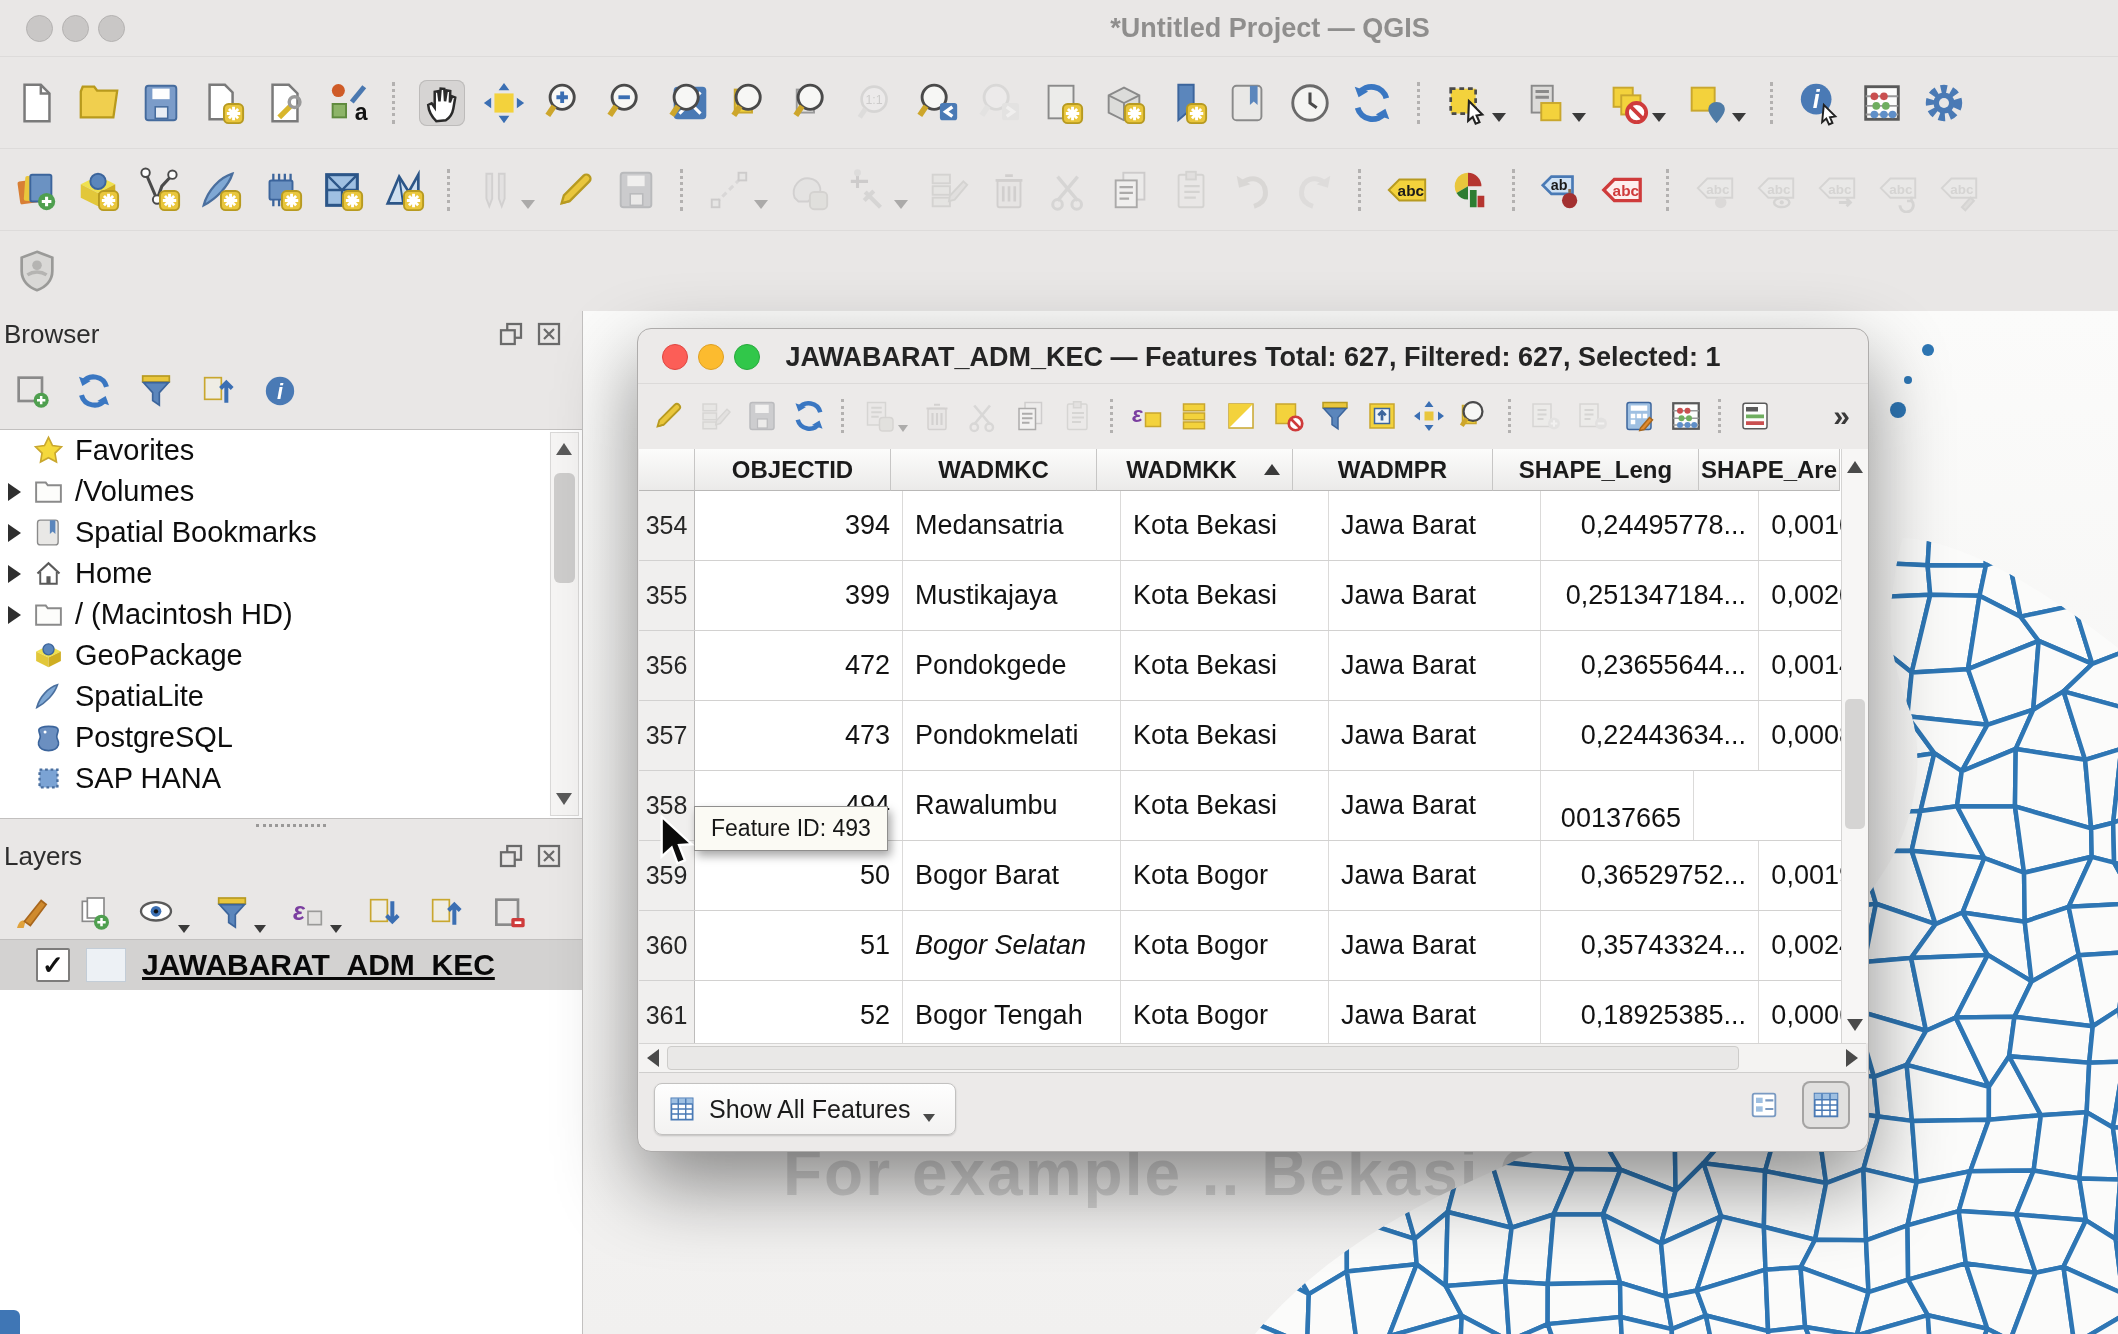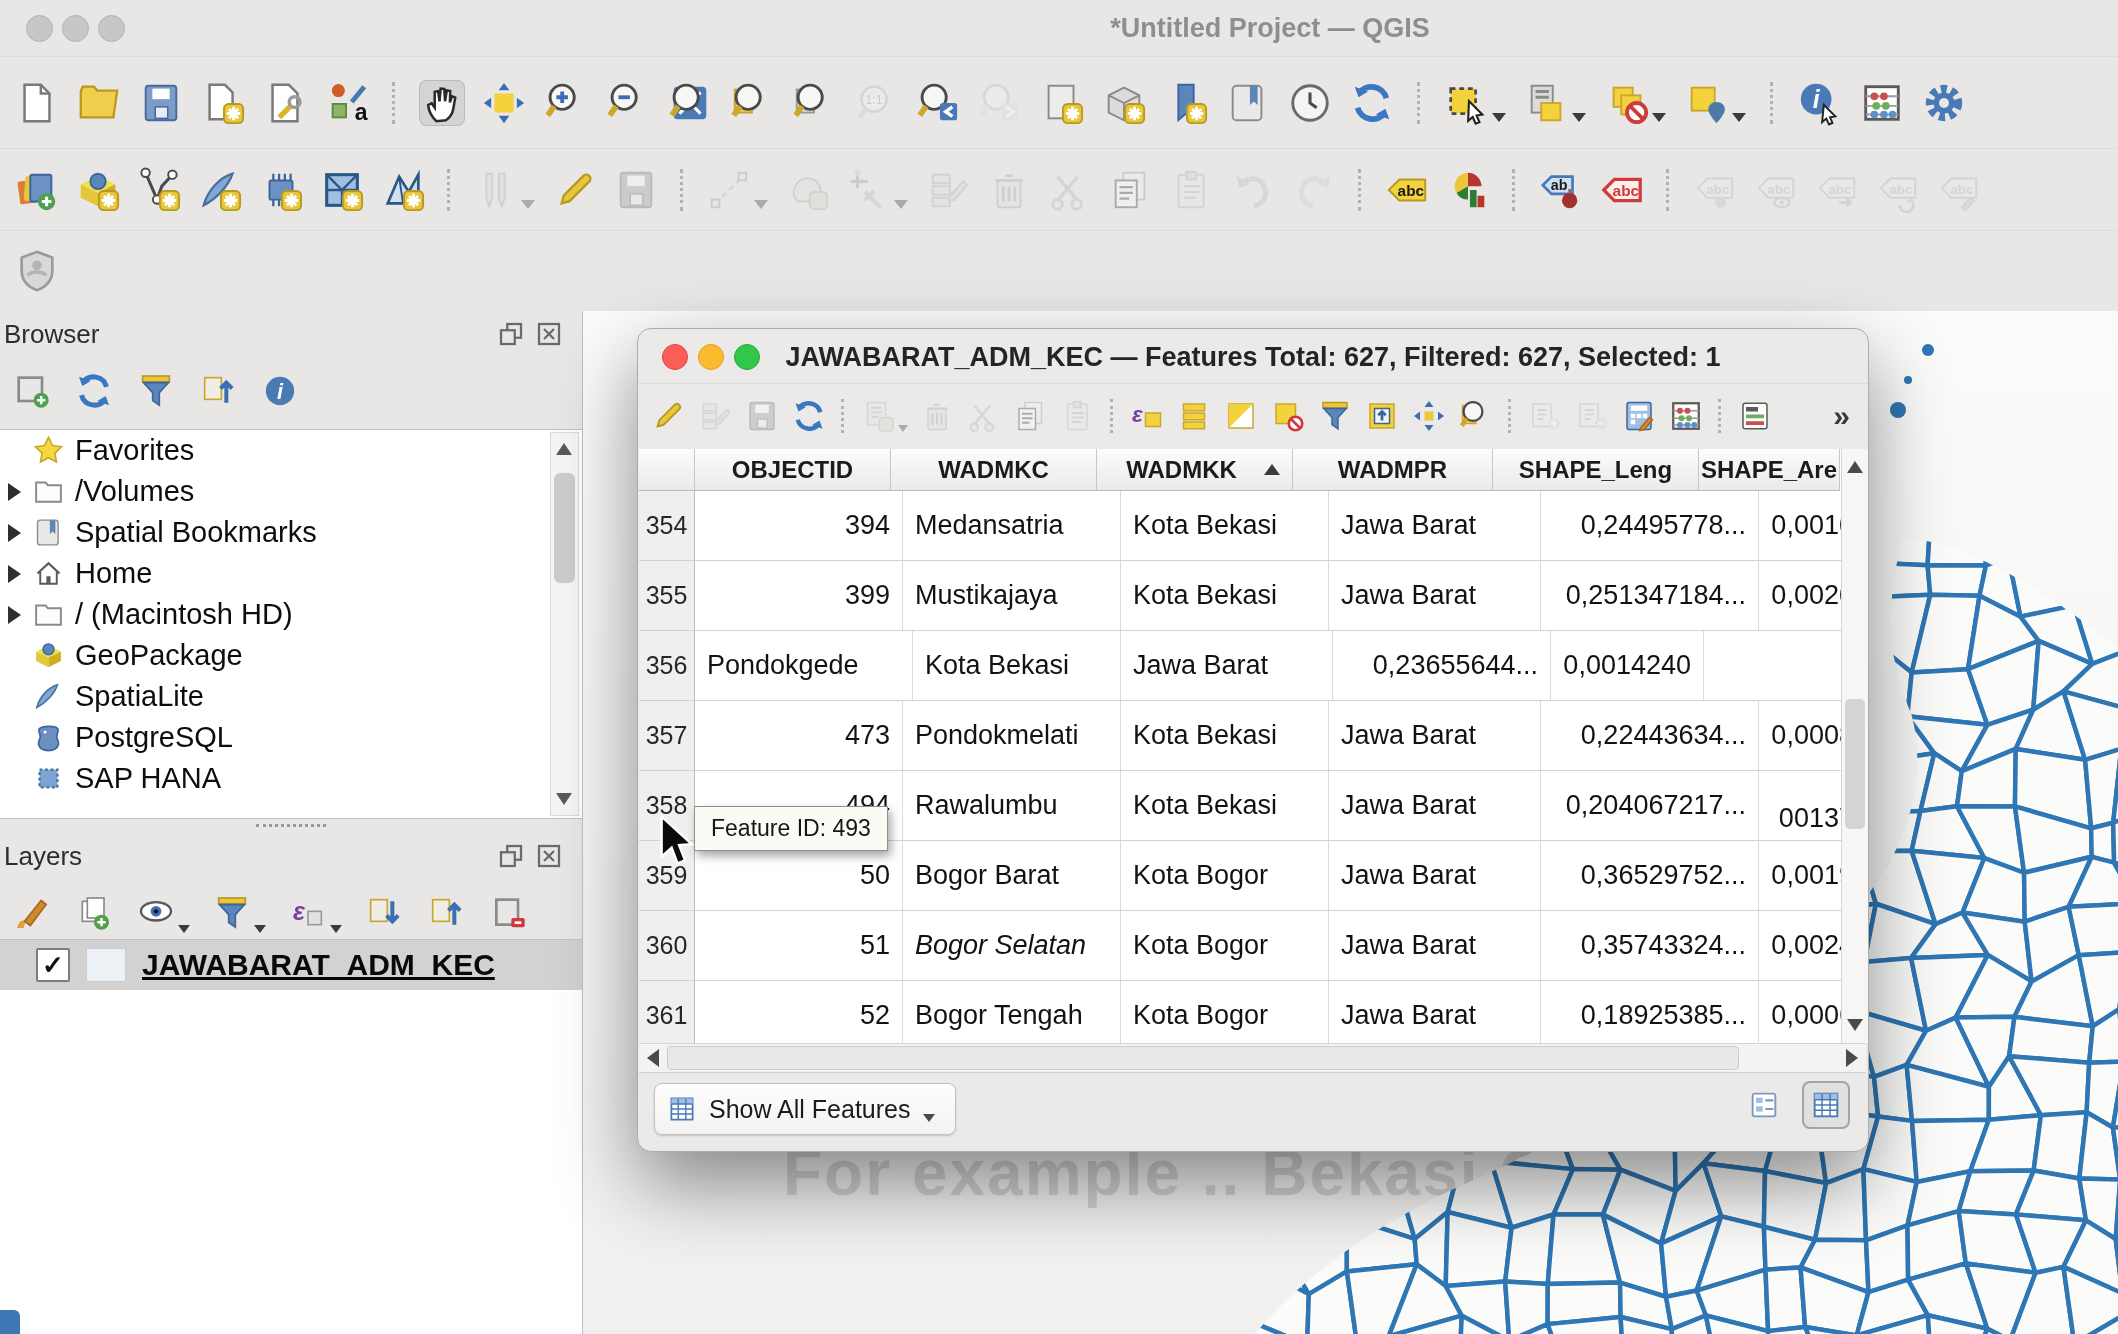--- a/index.html
+++ b/index.html
@@ -1409,20 +1409,21 @@
             <div class="c rn" style="width: 55px;">355</div>
             <div class="c num" style="width: 195px;">399</div>
             <div class="c txt" style="width: 205px;">Mustikajaya</div>
             <div class="c txt" style="width: 195px;">Kota Bekasi</div>
             <div class="c txt" style="width: 199px;">Jawa Barat</div>
             <div class="c num" style="width: 205px;">0,251347184...</div>
             <div class="c num" style="width: 140px;">0,0020223</div>
           </div>
           <div class="r">
             <div class="c rn" style="width: 55px;">356</div>
+            <div class="c num" style="width: 195px;">472</div>
             <div class="c txt" style="width: 205px;">Pondokgede</div>
             <div class="c txt" style="width: 195px;">Kota Bekasi</div>
             <div class="c txt" style="width: 199px;">Jawa Barat</div>
             <div class="c num" style="width: 205px;">0,23655644...</div>
             <div class="c num" style="width: 140px;">0,0014240</div>
           </div>
           <div class="r">
             <div class="c rn" style="width: 55px;">357</div>
             <div class="c num" style="width: 195px;">473</div>
             <div class="c txt" style="width: 205px;">Pondokmelati</div>
@@ -1430,21 +1431,20 @@
             <div class="c txt" style="width: 199px;">Jawa Barat</div>
             <div class="c num" style="width: 205px;">0,22443634...</div>
             <div class="c num" style="width: 140px;">0,0008999</div>
           </div>
           <div class="r">
             <div class="c rn" style="width: 55px;">358</div>
             <div class="c num" style="width: 195px;">494</div>
             <div class="c txt" style="width: 205px;">Rawalumbu</div>
             <div class="c txt" style="width: 195px;">Kota Bekasi</div>
             <div class="c txt" style="width: 199px;">Jawa Barat</div>
-            <div class="c num" style="width: 205px;">0,204067217...</div>
             <div class="c num shift" style="width: 140px;">00137665</div>
           </div>
           <div class="r">
             <div class="c rn" style="width: 55px;">359</div>
             <div class="c num" style="width: 195px;">50</div>
             <div class="c txt" style="width: 205px;">Bogor Barat</div>
             <div class="c txt" style="width: 195px;">Kota Bogor</div>
             <div class="c txt" style="width: 199px;">Jawa Barat</div>
             <div class="c num" style="width: 205px;">0,36529752...</div>
             <div class="c num" style="width: 140px;">0,0019060</div>

